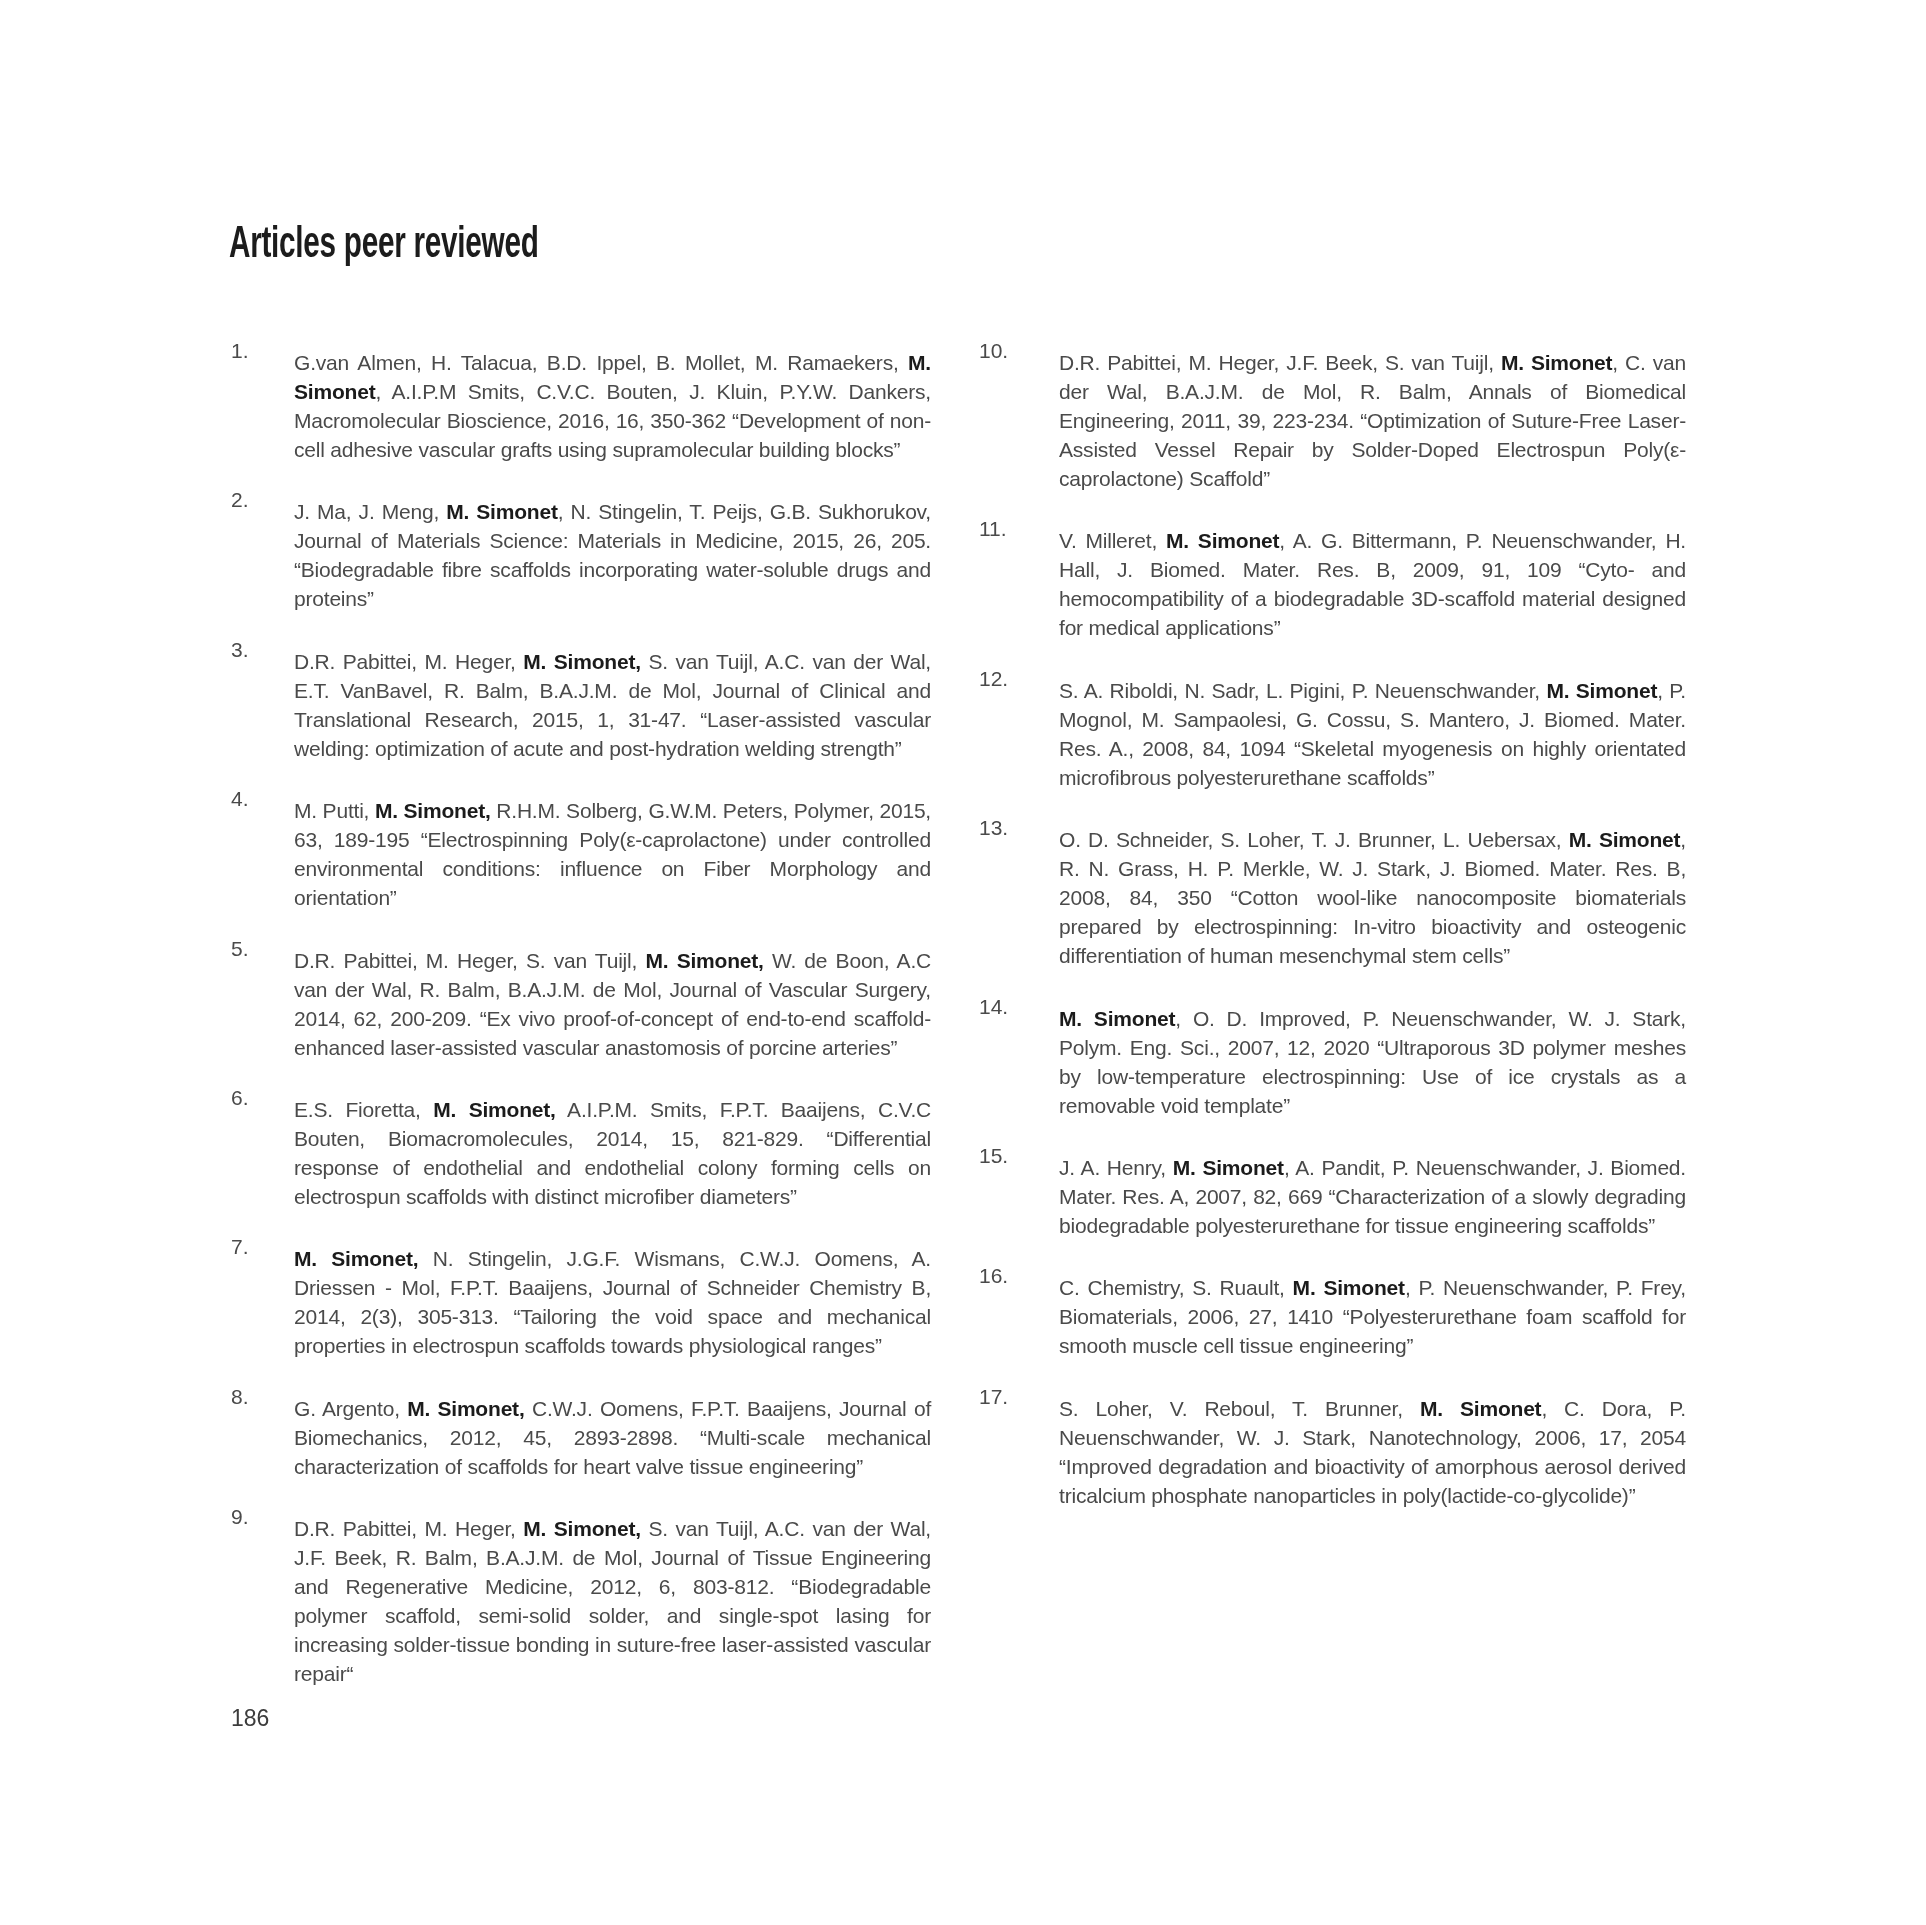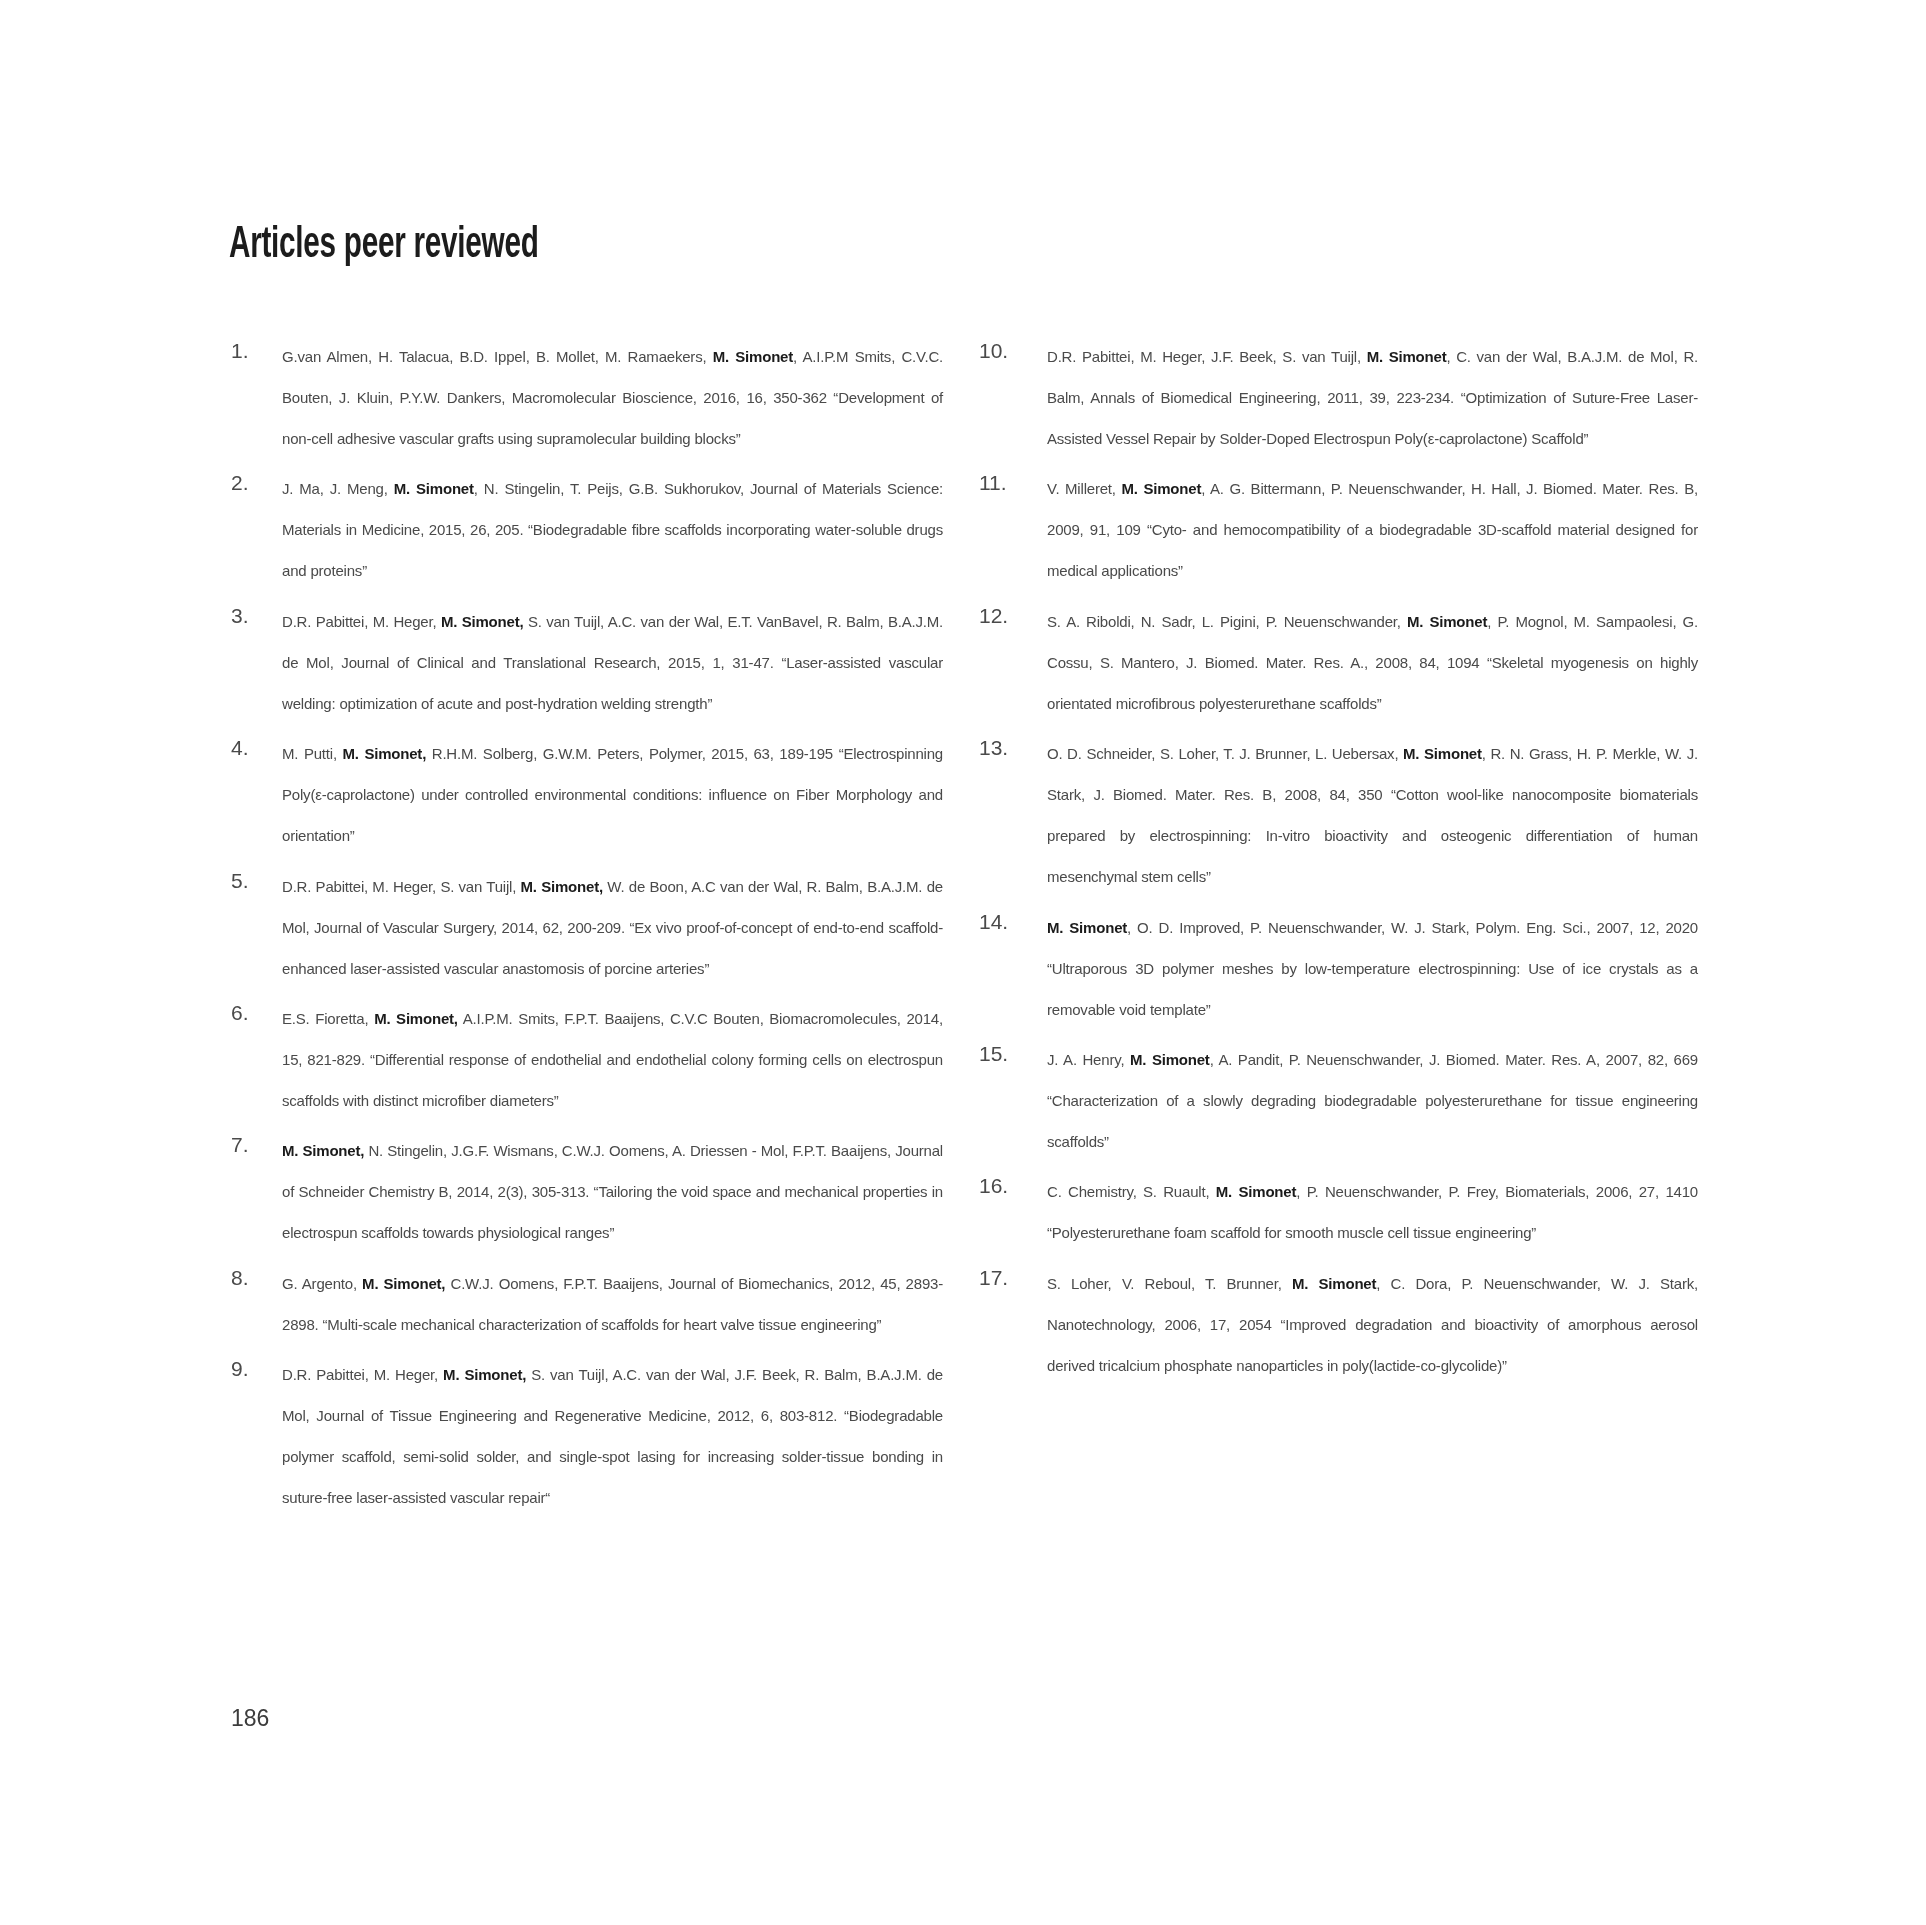--- a/index.html
+++ b/index.html
@@ -44,23 +44,23 @@
     flex: 0 0 auto;
     font-size: 21px;
     line-height: 29px;
     color: #4a4a4a;
   }
   .col-left  .ref-num { width: 51px; }
   .col-right .ref-num { width: 68px; }
 
   .ref-text {
     flex: 1 1 auto;
-    margin: 0;
-    font-size: 15px;
-    line-height: 41px;
+    margin: 12px;
+    font-size: 21px;
+    line-height: 29px;
     text-align: justify;
     color: #4a4a4a;
     letter-spacing: -0.2px;
   }
   .seg-b { font-weight: 700; color: #1b1b1b; }
   .seg-i { }
   .seg-n { }
 
   .page-number {
     position: absolute;

